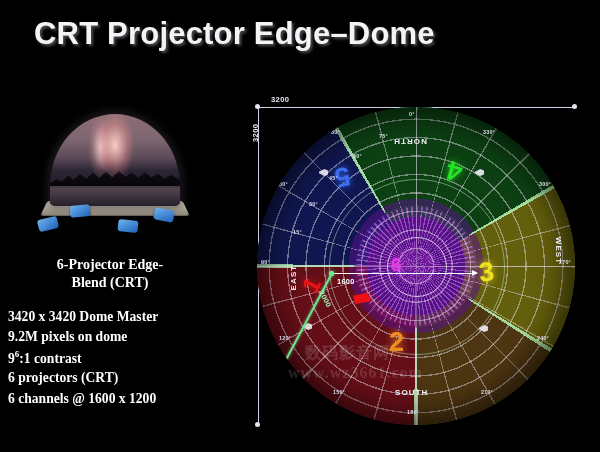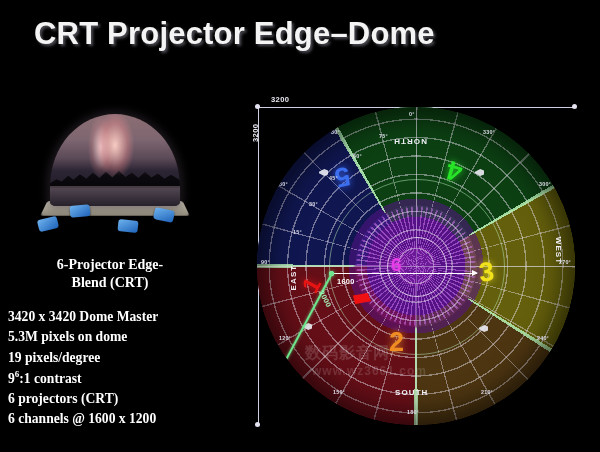--- a/index.html
+++ b/index.html
@@ -102,22 +102,22 @@
 
   .azlabel{position:absolute;font-size:5.4px;font-weight:bold;color:#dcdce8;
       letter-spacing:.2px;white-space:nowrap;}
 
   .redmark{position:absolute;left:96px;top:186px;width:18px;height:11px;
       background:#ef1111;box-shadow:0 0 6px rgba(240,20,20,.7);
       clip-path:polygon(0 22%,82% 0,100% 76%,12% 100%);}
 
   .watermark{position:absolute;left:305px;top:343px;font-size:16px;font-weight:bold;
       color:rgba(240,240,240,.17);letter-spacing:1px;white-space:nowrap;}
-  .watermark2{position:absolute;left:312px;top:364px;font-size:12px;font-weight:bold;
-      color:rgba(240,240,240,.15);letter-spacing:1px;white-space:nowrap;}
+  .watermark2{position:absolute;left:288px;top:364px;font-size:16px;font-weight:bold;
+      color:rgba(240,240,240,.15);letter-spacing:1px;white-space:nowrap;font-family:Liberation Serif, serif;}
 </style>
 </head>
 <body>
 
 <div class="slide">
 
   <div class="title">CRT Projector Edge–Dome</div>
 
   <div class="dome-wrap">
     <div class="base"></div>
@@ -131,22 +131,21 @@
     <div class="proj p4"></div>
   </div>
 
   <div class="caption">
     <div>6-Projector Edge-</div>
     <div>Blend (CRT)</div>
   </div>
 
   <div class="specs">
     <div>3420 x 3420 Dome Master</div>
-    <div>5.3M pixels on dome</div>
-    <div>19 pixels/degree</div>
+    <div>9.2M pixels on dome</div>
     <div><span>9</span><sup>6</sup><span>:1 contrast</span></div>
     <div>6 projectors (CRT)</div>
     <div>6 channels @ 1600 x 1200</div>
   </div>
 
   <div class="diagram">
 
     <div class="dim-h"></div>
     <div class="dim-v"></div>
     <div class="tick" style="left:15px;top:14px;"></div>

